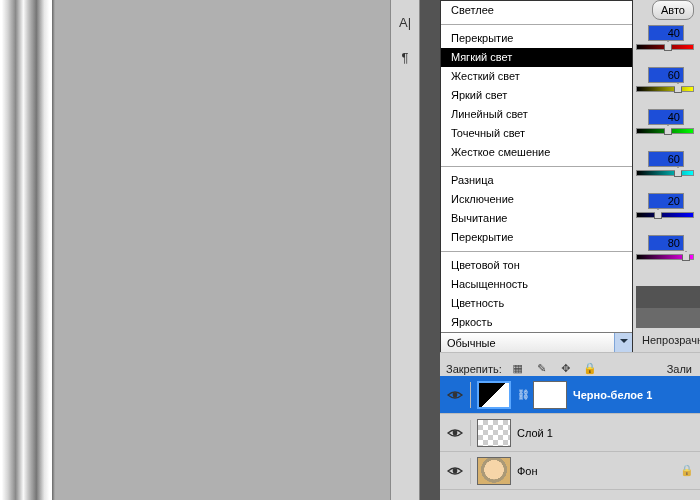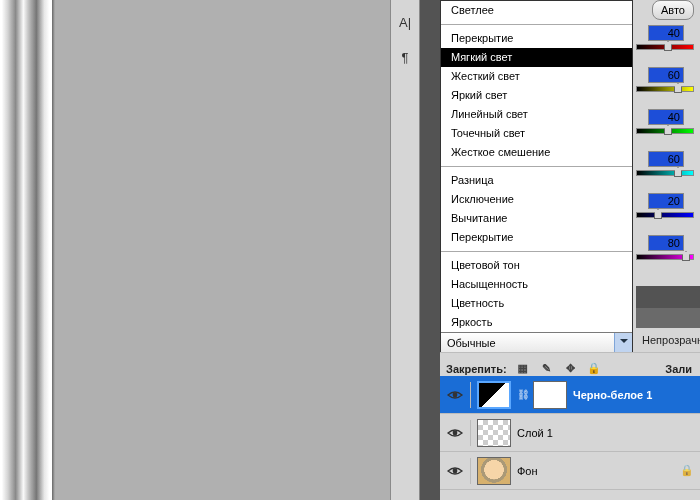--- a/index.html
+++ b/index.html
@@ -40,21 +40,21 @@
   .knob { position:absolute; top:15px; width:8px; height:10px; }
   .knob::before{ content:""; position:absolute; inset:0; background:#d8d8d8; border:1px solid #666; clip-path: polygon(50% 0,100% 40%,100% 100%,0 100%,0 40%); }
 
   
   .dark-panel-gap { position:absolute; left:196px; right:0; top:286px; height:22px; background:#535353; }
   .dark-tabbar { position:absolute; left:196px; right:0; top:308px; height:20px; background:#6a6a6a; }
 
   .mode-row { position:absolute; left:196px; right:0; top:328px; height:24px; background:#d6d6d6; display:flex; align-items:center; padding-left:6px; }
   .opacity-lbl { margin-left:auto; padding-right:4px; color:#222; }
 
-  .lock-row { position:absolute; left:0; right:0; top:352px; height:32px; background:#d6d6d6; padding-left:6px; display:flex; align-items:center; gap:8px; border-top:1px solid #bdbdbd;font-weight:bold; }
+  .lock-row { position:absolute; left:0; right:0; top:352px; height:32px; background:#d6d6d6; padding-left:6px; display:flex; align-items:center; gap:8px; border-top:1px solid #bdbdbd; }
   .lock-lbl { color:#222; }
   .lock-icon { width:16px; height:16px; display:flex; align-items:center; justify-content:center; color:#444; }
   .fill-lbl { margin-left:auto; padding-right:8px; color:#222; }
 
   .layers { position:absolute; left:0; right:0; top:376px; bottom:0; background:#d6d6d6; }
   .layer { display:flex; align-items:center; height:38px; border-bottom:1px solid #bcbcbc; padding:0 6px; gap:6px; }
   .layer.sel { background:#1a6dd6; color:#fff; }
   .eye { width:18px; height:18px; display:flex; align-items:center; justify-content:center; }
   .eye svg { width:16px; height:12px; }
   .eyecol-sep { width:1px; height:26px; background:#bcbcbc; }

